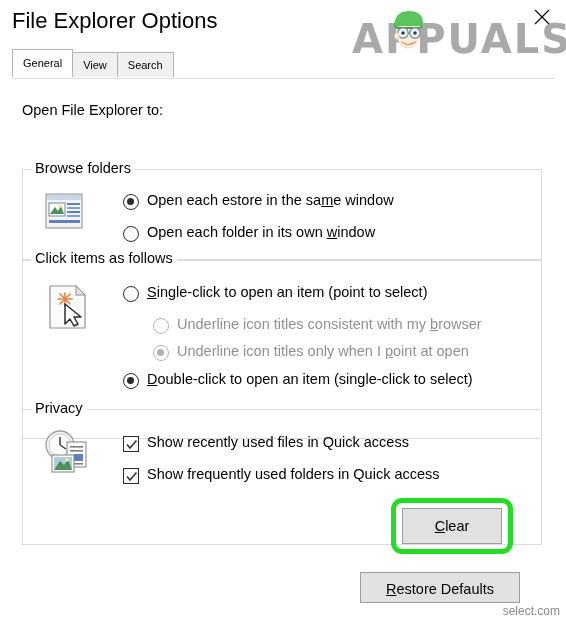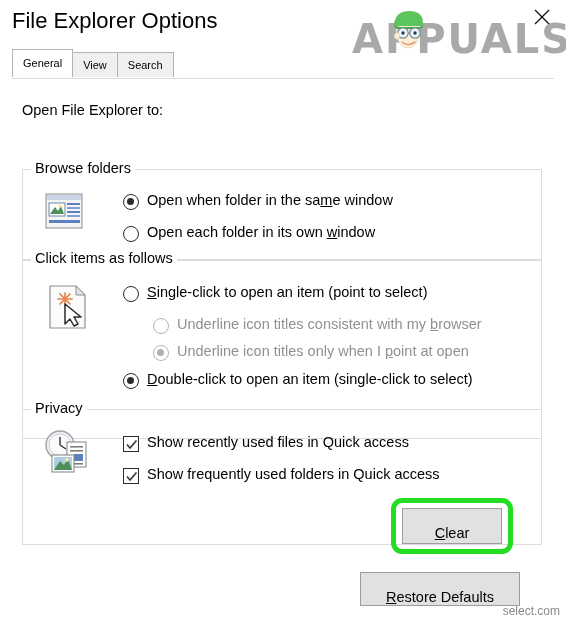--- a/index.html
+++ b/index.html
@@ -252,21 +252,21 @@
   
   .push-button {
     position: absolute;
     background: #e1e1e1;
     border: 1px solid #9c9c9c;
     box-sizing: border-box;
     font-size: 14.5px;
     color: #000;
     cursor: pointer;
     font-family: "Liberation Sans", sans-serif;
-    padding: 16px;
+    padding: 8px;
   }
   #clear-button {
     left: 402px;
     top: 508px;
     width: 100px;
     height: 36px;
     z-index: 3;
   }
   #restore-defaults-button {
     left: 360px;
@@ -352,21 +352,21 @@
       <rect x="22" y="15" width="13" height="2" fill="#7fa2d6"></rect>
       <rect x="22" y="19" width="13" height="2" fill="#5b82bd"></rect>
       <rect x="22" y="23" width="13" height="2" fill="#7fa2d6"></rect>
       <rect x="4" y="28" width="31" height="3" fill="#5b82bd"></rect>
     </svg>
 
     <div class="opt-row" style="left:100px; top:22px;">
       <span class="radio">
           <span class="dot"></span>
         </span>
-      <span class="opt-text"><span>Open when folder in the sa</span><span class="u">m</span><span>e window</span></span>
+      <span class="opt-text"><span>Open each estore in the sa</span><span class="u">m</span><span>e window</span></span>
     </div>
 
     <div class="opt-row" style="left:100px; top:54px;">
       <span class="radio"></span>
       <span class="opt-text"><span>Open each folder in its own </span><span class="u">w</span><span>indow</span></span>
     </div>
   </div>
 
   <div class="group-box" id="group-click">
     <div class="group-label">Click items as follows</div>

